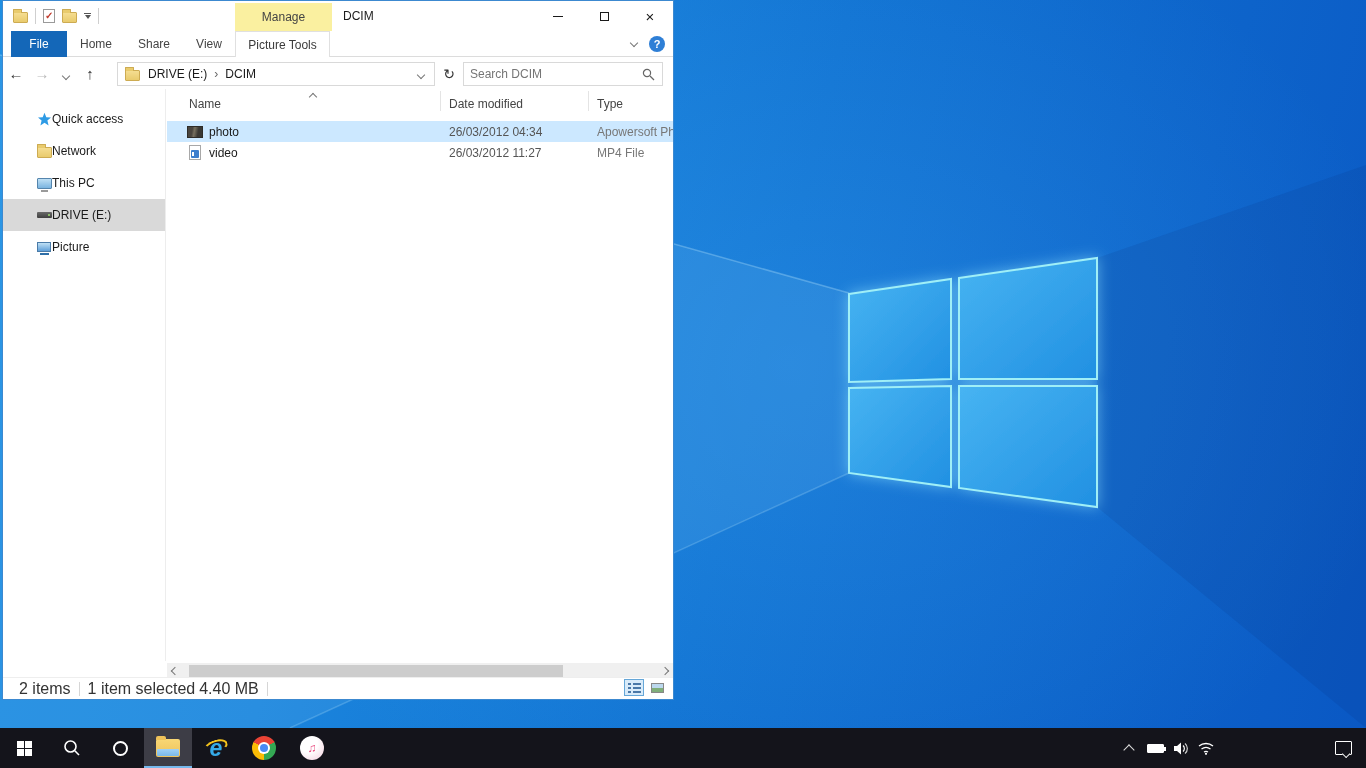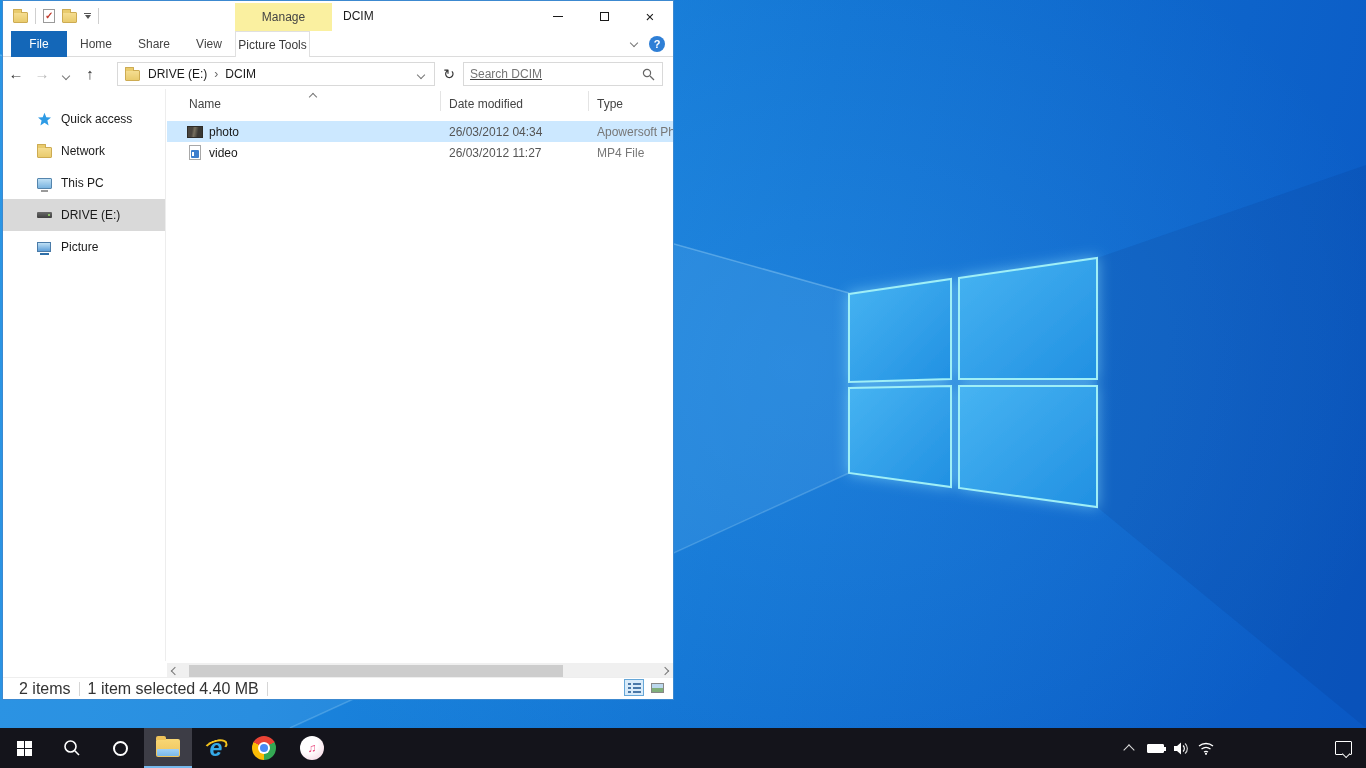--- a/index.html
+++ b/index.html
@@ -30,58 +30,58 @@
   .glyph-max { width:9px; height:9px; border:1px solid #1a1a1a; }
   .glyph-close { font-size:15px; line-height:1; color:#1a1a1a; }
 
   .tabrow { position:absolute; left:0; top:30px; right:0; height:26px; background:#fff; border-bottom:1px solid #dcdcdc; }
   .tab { position:absolute; top:0; height:26px; display:flex; align-items:center; justify-content:center;
     font-size:12px; color:#444; }
   .tab-file { left:8px; width:56px; background:#1467b8; color:#fff; }
   .tab-home { left:64px; width:58px; }
   .tab-share { left:122px; width:58px; }
   .tab-view { left:180px; width:52px; }
-  .tab-picture { left:232px; width:75px; background:#fff; border:1px solid #e0e0e0; border-bottom:none; color:#3b3b3b; }
+  .tab-picture { left:232px; width:95px; background:#fff; border:1px solid #e0e0e0; border-bottom:none; color:#3b3b3b; }
   .ribbon-right { position:absolute; right:8px; top:0; height:26px; display:flex; align-items:center; gap:12px; }
   .help-circle { width:16px; height:16px; border-radius:50%; background:#2e7fd6; color:#fff; font-size:11px;
     font-weight:bold; display:flex; align-items:center; justify-content:center; }
 
   .toolbar { position:absolute; left:0; top:57px; right:0; height:31px; background:#fff; display:flex; align-items:center; }
   .nav-arrow { font-size:15px; color:#333; width:26px; text-align:center; }
   .nav-arrow.disabled { color:#b9b9b9; }
   .chev { display:inline-block; width:6px; height:6px; border-right:1px solid #777; border-bottom:1px solid #777; }
   .chev-down { transform:rotate(45deg); margin-top:-3px; }
   .chev-up { transform:rotate(-135deg); margin-top:3px; }
   .chev-left { transform:rotate(135deg); }
   .chev-right { transform:rotate(-45deg); }
   .addressbox { position:absolute; left:114px; top:61px; width:318px; height:24px; border:1px solid #d9d9d9;
     display:flex; align-items:center; font-size:12px; color:#1a1a1a; }
   .crumb-sep { color:#666; margin:0 7px; font-size:12px; }
   .refresh-btn { position:absolute; left:436px; top:61px; width:20px; height:24px; display:flex; align-items:center;
     justify-content:center; font-size:14px; color:#333; }
   .searchbox { position:absolute; left:460px; top:61px; width:200px; height:24px; border:1px solid #d9d9d9;
     display:flex; align-items:center; }
   .searchbox input { border:none; outline:none; flex:1; font-size:12px; color:#404040; padding:0 6px;
-    font-family:"Liberation Sans", sans-serif; background:transparent;text-decoration:underline; }
+    font-family:"Liberation Sans", sans-serif; background:transparent; }
 
   
   .folder-icon { position:relative; width:15px; height:11px; background:linear-gradient(#f5dd91,#e9cb6d);
     border:1px solid #cdab52; border-radius:1px; margin-top:3px; }
   .folder-icon::before { content:""; position:absolute; left:-1px; top:-4px; width:7px; height:3px;
     background:#e9cb6d; border:1px solid #cdab52; border-bottom:none; border-radius:1px 1px 0 0; }
   .doc-check { position:relative; width:12px; height:14px; background:#fff; border:1px solid #9a9a9a; }
   .doc-check::after { content:"✓"; position:absolute; left:1px; top:0px; color:#c0392b; font-size:10px; font-weight:bold; }
   .qat-caret { display:flex; flex-direction:column; align-items:center; gap:1px; }
   .qat-caret .bar { width:7px; height:1px; background:#555; }
   .tri-down { width:0; height:0; border-left:3px solid transparent; border-right:3px solid transparent; border-top:4px solid #555; }
 
   
   .mainarea { position:absolute; left:0; top:88px; right:0; bottom:38px; background:#fff; }
   .sidebar { position:absolute; left:0; top:0; width:163px; bottom:0; background:#fff; border-right:1px solid #ededed; }
-  .side-item { position:relative; height:32px; display:flex; align-items:center; padding-left:33px; gap:9px;
+  .side-item { position:relative; height:32px; display:flex; align-items:center; padding-left:33px; 
     font-size:12px; color:#1a1a1a; }
   .side-item.selected { background:#d9d9d9; }
   .sb-icons { width:16px; height:16px; display:flex; align-items:center; justify-content:center; flex:0 0 16px; }
   .icon-monitor { width:15px; height:11px; background:linear-gradient(#bfe0f5,#7ab4e0); border:1px solid #5585ad; border-radius:1px; position:relative; }
   .icon-monitor::after { content:""; position:absolute; left:3px; bottom:-4px; width:7px; height:2px; background:#9a9a9a; }
   .icon-drive { width:15px; height:6px; background:linear-gradient(#6a6a6a,#3f3f3f); border-radius:1px; position:relative; }
   .icon-drive::after { content:""; position:absolute; right:2px; top:2px; width:2px; height:2px; border-radius:50%; background:#9fe06f; }
   .icon-network { width:14px; height:10px; background:linear-gradient(#bfe0f5,#5f9fd8); border:1px solid #4a7ba8; position:relative; }
   .icon-network::after { content:""; position:absolute; left:2px; bottom:-4px; width:9px; height:2px; background:#2f6fa8; }
 

